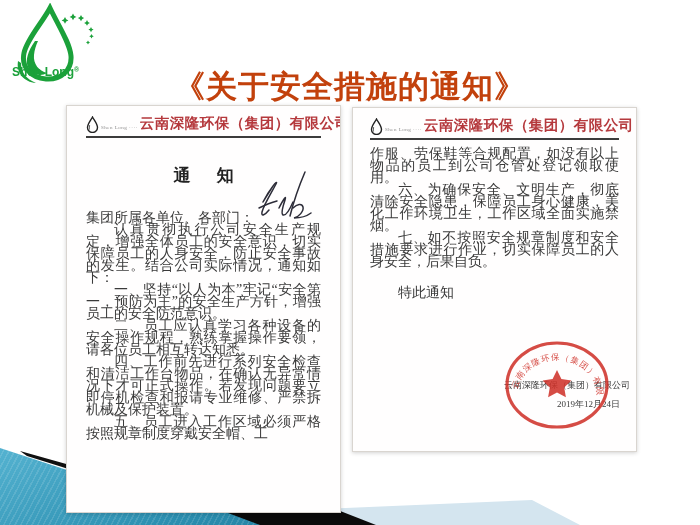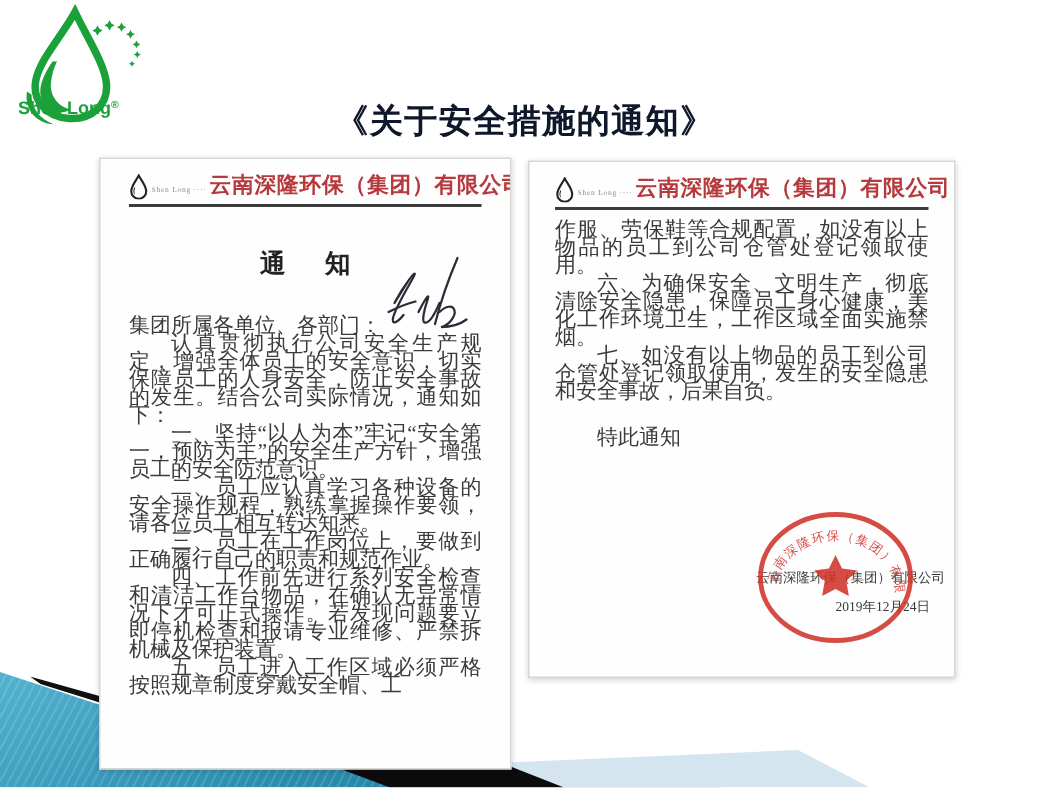--- a/index.html
+++ b/index.html
@@ -19,21 +19,21 @@
       linear-gradient(155deg, #55b3d1 0%, #2c8fb0 38%, #0d5a7a 100%);
   }
   .swoosh-black-top { clip-path: polygon(20px 6px, 205px 58px, 193px 63px, 27px 11px); background:#101010; }
   .swoosh-pale { clip-path: polygon(322px 64px, 532px 55px, 580px 80px, 364px 80px); background:#d4e5ef; }
   .swoosh-black-bottom { clip-path: polygon(228px 68px, 330px 62px, 376px 80px, 260px 80px); background:#0b0b0b; }
 
   
   .slide-logo { position:absolute; left:8px; top:3px; z-index:3; }
   .slide-title {
     position:absolute; left:0; right:0; top:66px; z-index:3; text-align:center;
-    font-size:22px; font-weight:bold; color:#0f172a; letter-spacing:1px;
+    font-size:31px; font-weight:bold; color:#c2410c; letter-spacing:1px;
     font-family:"Liberation Sans", sans-serif;
   }
 
   
   .paper {
     position:absolute; z-index:2; background:#fffefe; border:1px solid #d9d5d0;
     box-shadow:0 1px 4px rgba(0,0,0,.18); overflow:hidden;
     font-family:"Liberation Serif", serif; color:#333;
   }
   .paper-left  { left:66px;  top:105px; width:275px; height:408px; padding:8px 19px 0 19px; }
@@ -122,40 +122,39 @@
       <path d="M56,4 C50,18 44,36 41,48"></path>
       <path d="M44,40 C48,36 53,35 54,39 C55,43 50,49 45,50 C52,50 58,48 62,45"></path>
     </g>
   </svg>
 
   <div class="doc-body">
     <p>集团所属各单位、各部门：</p>
     <p class="indent">认真贯彻执行公司安全生产规定，增强全体员工的安全意识，切实保障员工的人身安全，防止安全事故的发生。结合公司实际情况，通知如下：</p>
     <p class="indent">一、坚持“以人为本”牢记“安全第一，预防为主”的安全生产方针，增强员工的安全防范意识。</p>
     <p class="indent">二、员工应认真学习各种设备的安全操作规程，熟练掌握操作要领，请各位员工相互转达知悉。</p>
-    <p class="indent">三、员工在工作岗位上，要做到正确履行自己的职责和规范作业。</p>
     <p class="indent">四、工作前先进行系列安全检查和清洁工作台物品，在确认无异常情况下才可正式操作。若发现问题要立即停机检查和报请专业维修、严禁拆机械及保护装置。</p>
     <p class="indent">五、员工进入工作区域必须严格按照规章制度穿戴安全帽、工</p>
   </div>
 </div>
 
 <div class="paper paper-right">
   <div class="letterhead">
     <svg class="mini-logo" width="13" height="17" viewBox="0 0 13 17">
       <path d="M6.5,1 C5,4 1.5,8 1.5,11.5 a5,5 0 0 0 10,0 C11.5,8 8,4 6.5,1 Z" fill="none" stroke="#222" stroke-width="1.4"></path>
       <path d="M3.5,9 C2.6,11 2.7,13 4.2,14.2 C3.4,12.6 3.4,10.8 4.2,9.2 Z" fill="#222"></path>
     </svg>
     <span class="brand-small">Shen Long ····</span>
     <span class="company">云南深隆环保（集团）有限公司</span>
   </div>
 
   <div class="doc-body">
     <p>作服、劳保鞋等合规配置，如没有以上物品的员工到公司仓管处登记领取使用。</p>
     <p class="indent">六、为确保安全、文明生产，彻底清除安全隐患，保障员工身心健康，美化工作环境卫生，工作区域全面实施禁烟。</p>
-    <p class="indent">七、如没有以上物品的员工到公司仓管处登记领取使用，发生的安全隐患和安全事故，后果自负。</p>
+    <p class="indent">七、如不按照安全规章制度和安全措施要求进行作业，切实保障员工的人身安全，后果自负。</p>
     <p class="indent closing">特此通知</p>
   </div>
 
   <div class="signoff">
     <div class="signoff-company">云南深隆环保（集团）有限公司</div>
     <div class="signoff-date">2019年12月24日</div>
   </div>
 
   <svg class="stamp" width="112" height="96" viewBox="0 0 112 96">
     <defs>

